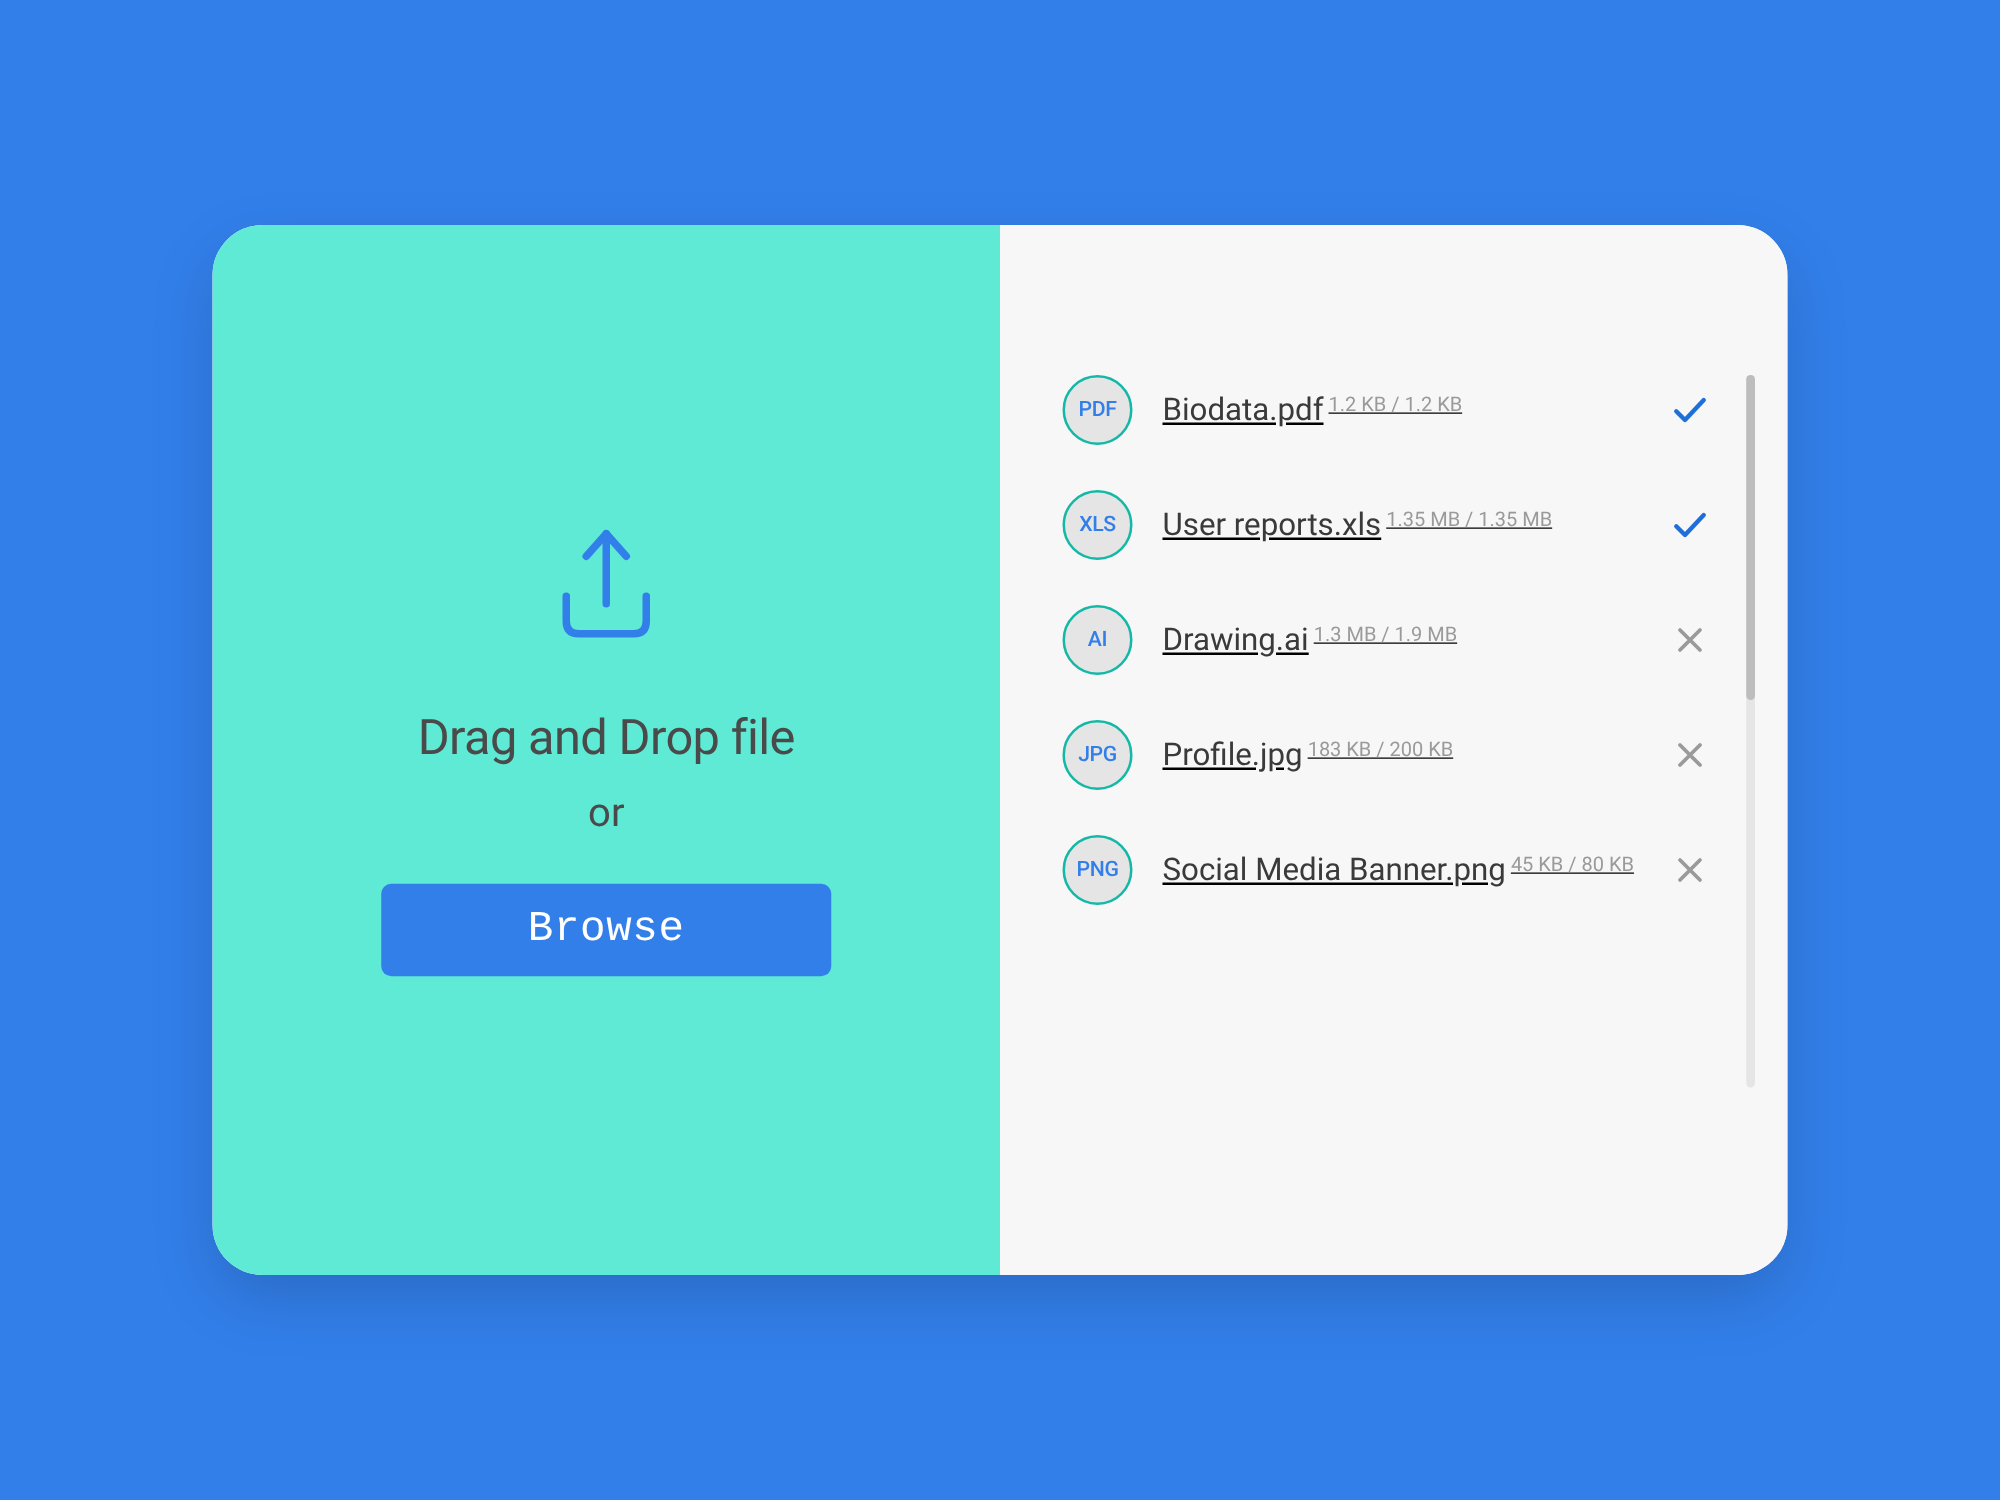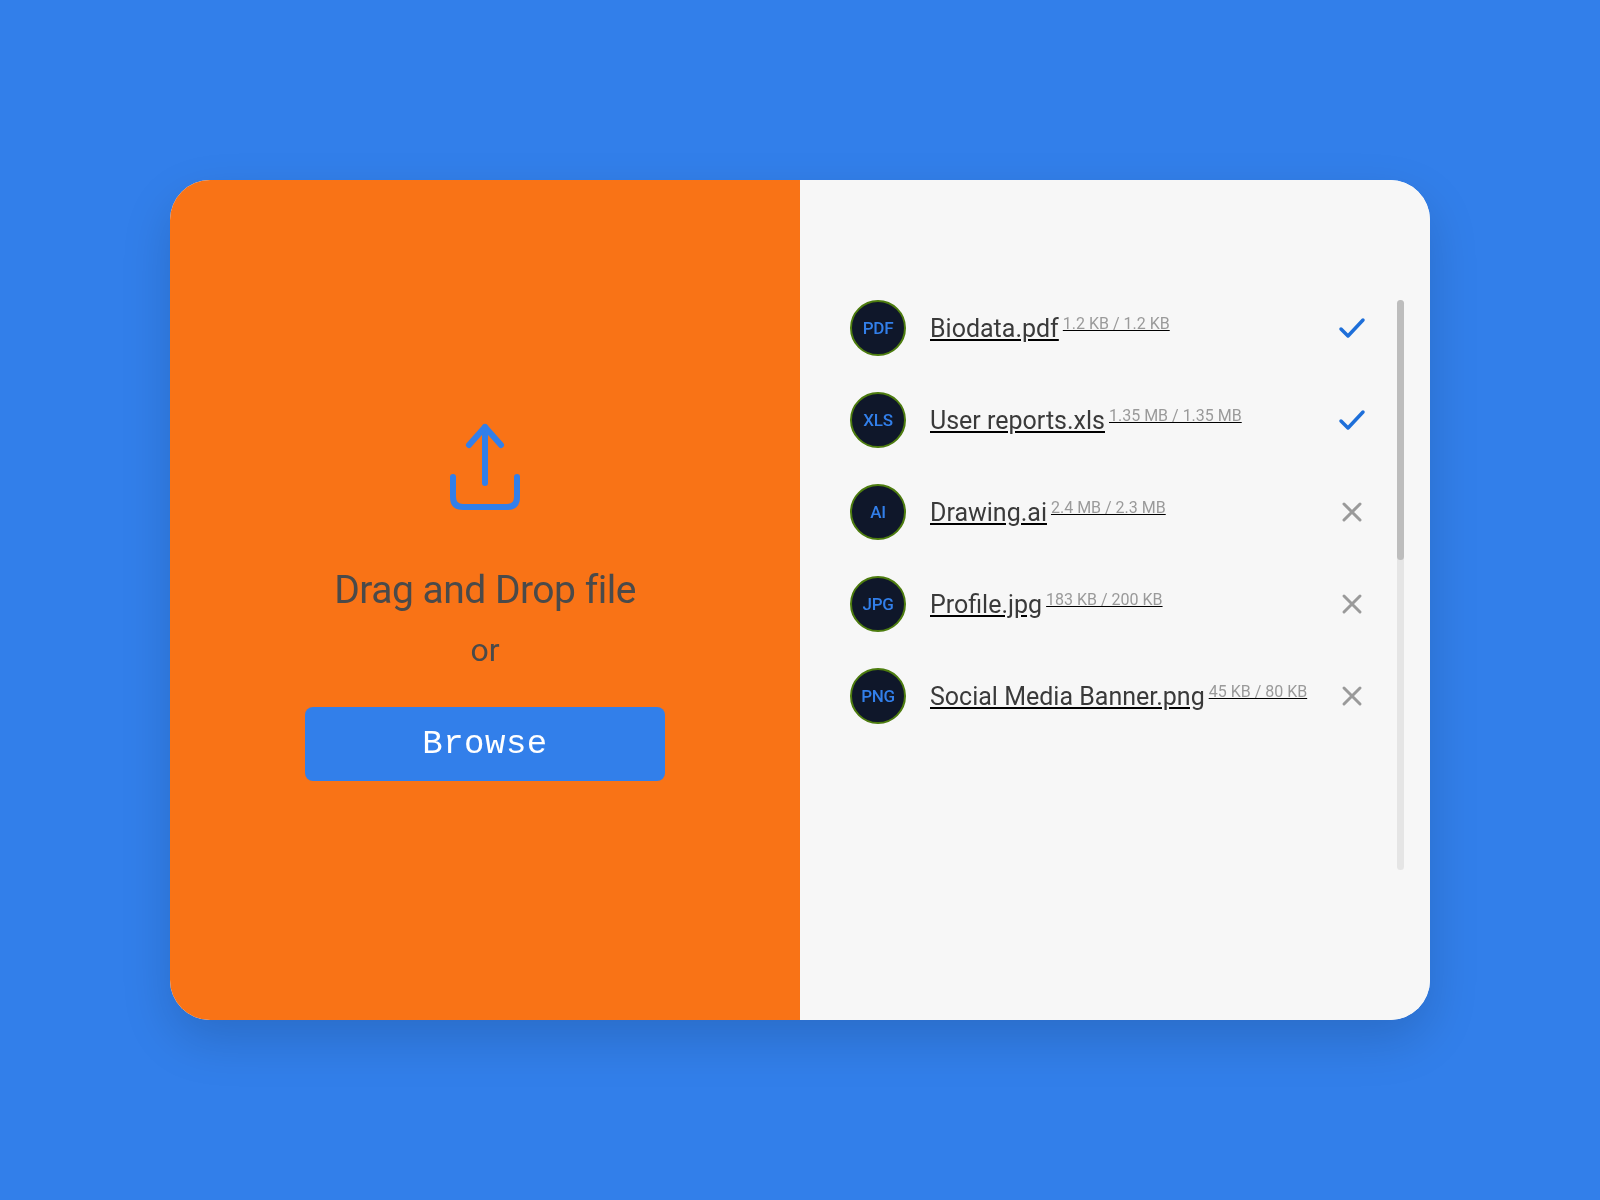--- a/index.html
+++ b/index.html
@@ -15,21 +15,21 @@
     width: 1260px;
     height: 840px;
     background: #fff;
     border-radius: 40px;
     display: flex;
     overflow: hidden;
     box-shadow: 0 20px 50px rgba(0,0,0,0.15);
   }
   .left {
     width: 50%;
-    background: #f97316;
+    background: #5eead4;
     display: flex;
     flex-direction: column;
     align-items: center;
     justify-content: center;
     padding: 40px;
   }
   .right {
     width: 50%;
     background: #F7F7F7;
     position: relative;
@@ -72,22 +72,22 @@
   }
   .file-row {
     display: flex;
     align-items: center;
     gap: 24px;
   }
   .file-badge {
     width: 56px;
     height: 56px;
     border-radius: 50%;
-    border: 2px solid #4d7c0f;
-    background: #0f172a;
+    border: 2px solid #14b8a6;
+    background: #e5e5e5;
     display: flex;
     align-items: center;
     justify-content: center;
     font-size: 17px;
     font-weight: 500;
     color: #327FEA;
     flex-shrink: 0;
     letter-spacing: -0.3px;
   }
   .file-info {
@@ -175,21 +175,21 @@
           <svg width="28" height="22" viewBox="0 0 28 22">
               <path d="M3 12 L10 19 L25 3" stroke="#1E6FD9" stroke-width="3.5" fill="none" stroke-linecap="round" stroke-linejoin="round"></path>
             </svg>
         </div>
       </div>
 
       <div class="file-row">
         <div class="file-badge">AI</div>
         <div class="file-info">
           <div class="file-name">Drawing.ai</div>
-          <div class="file-size">2.4 MB / 2.3 MB</div>
+          <div class="file-size">1.3 MB / 1.9 MB</div>
         </div>
         <div class="file-action">
           <svg width="22" height="22" viewBox="0 0 22 22">
               <path d="M3 3 L19 19 M19 3 L3 19" stroke="#9A9A9A" stroke-width="3" stroke-linecap="round"></path>
             </svg>
         </div>
       </div>
 
       <div class="file-row">
         <div class="file-badge">JPG</div>

